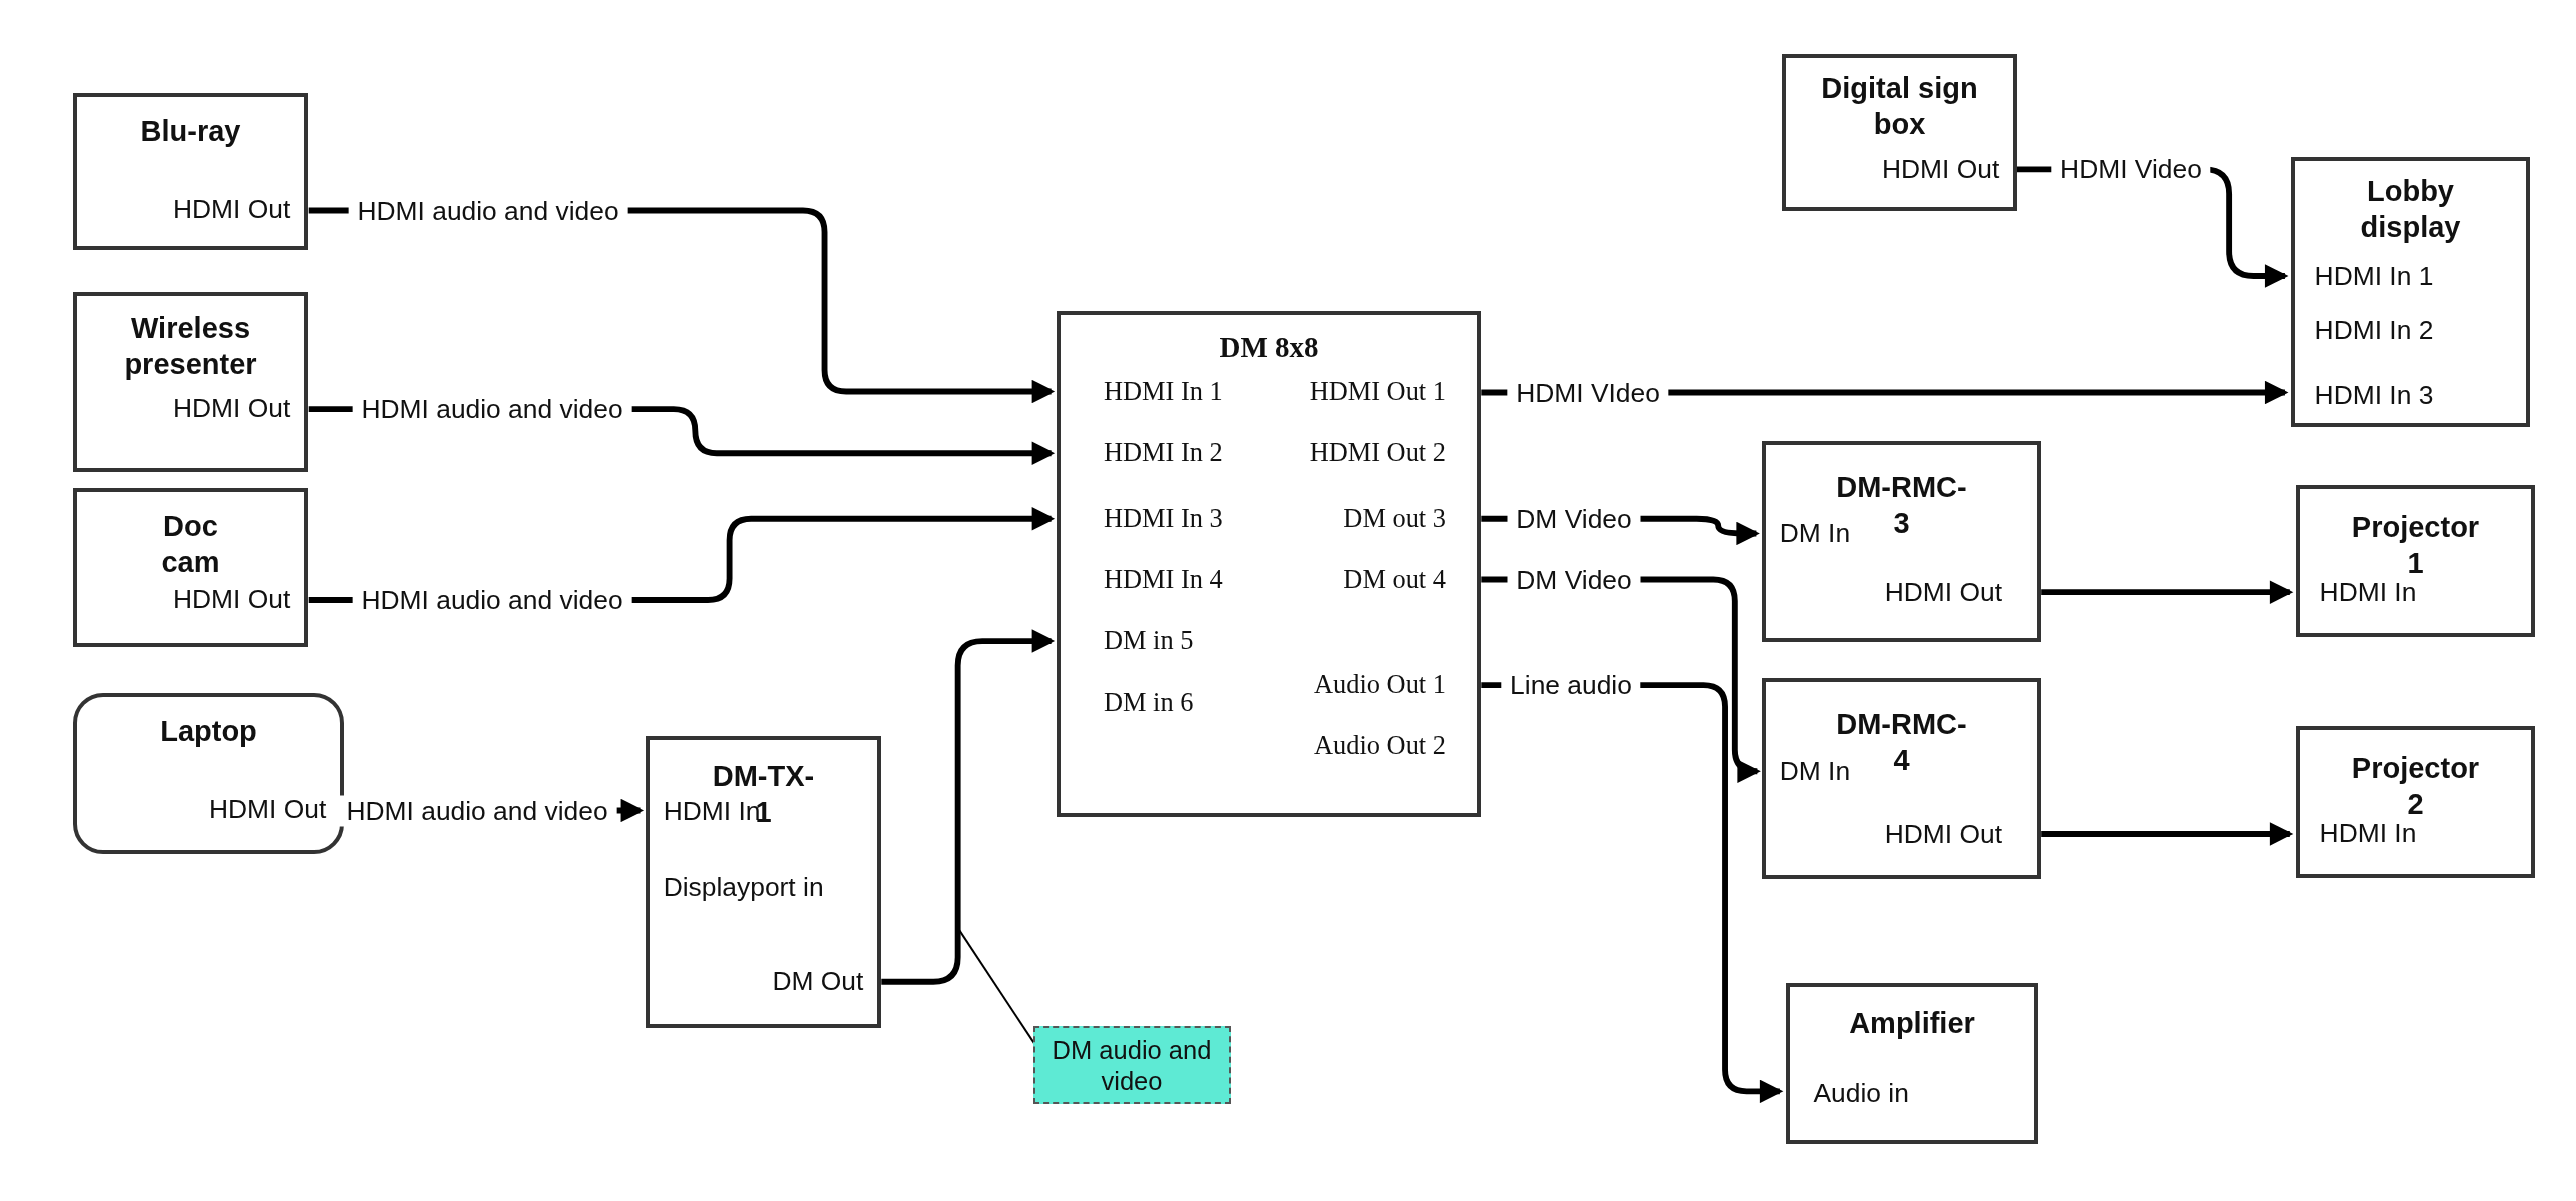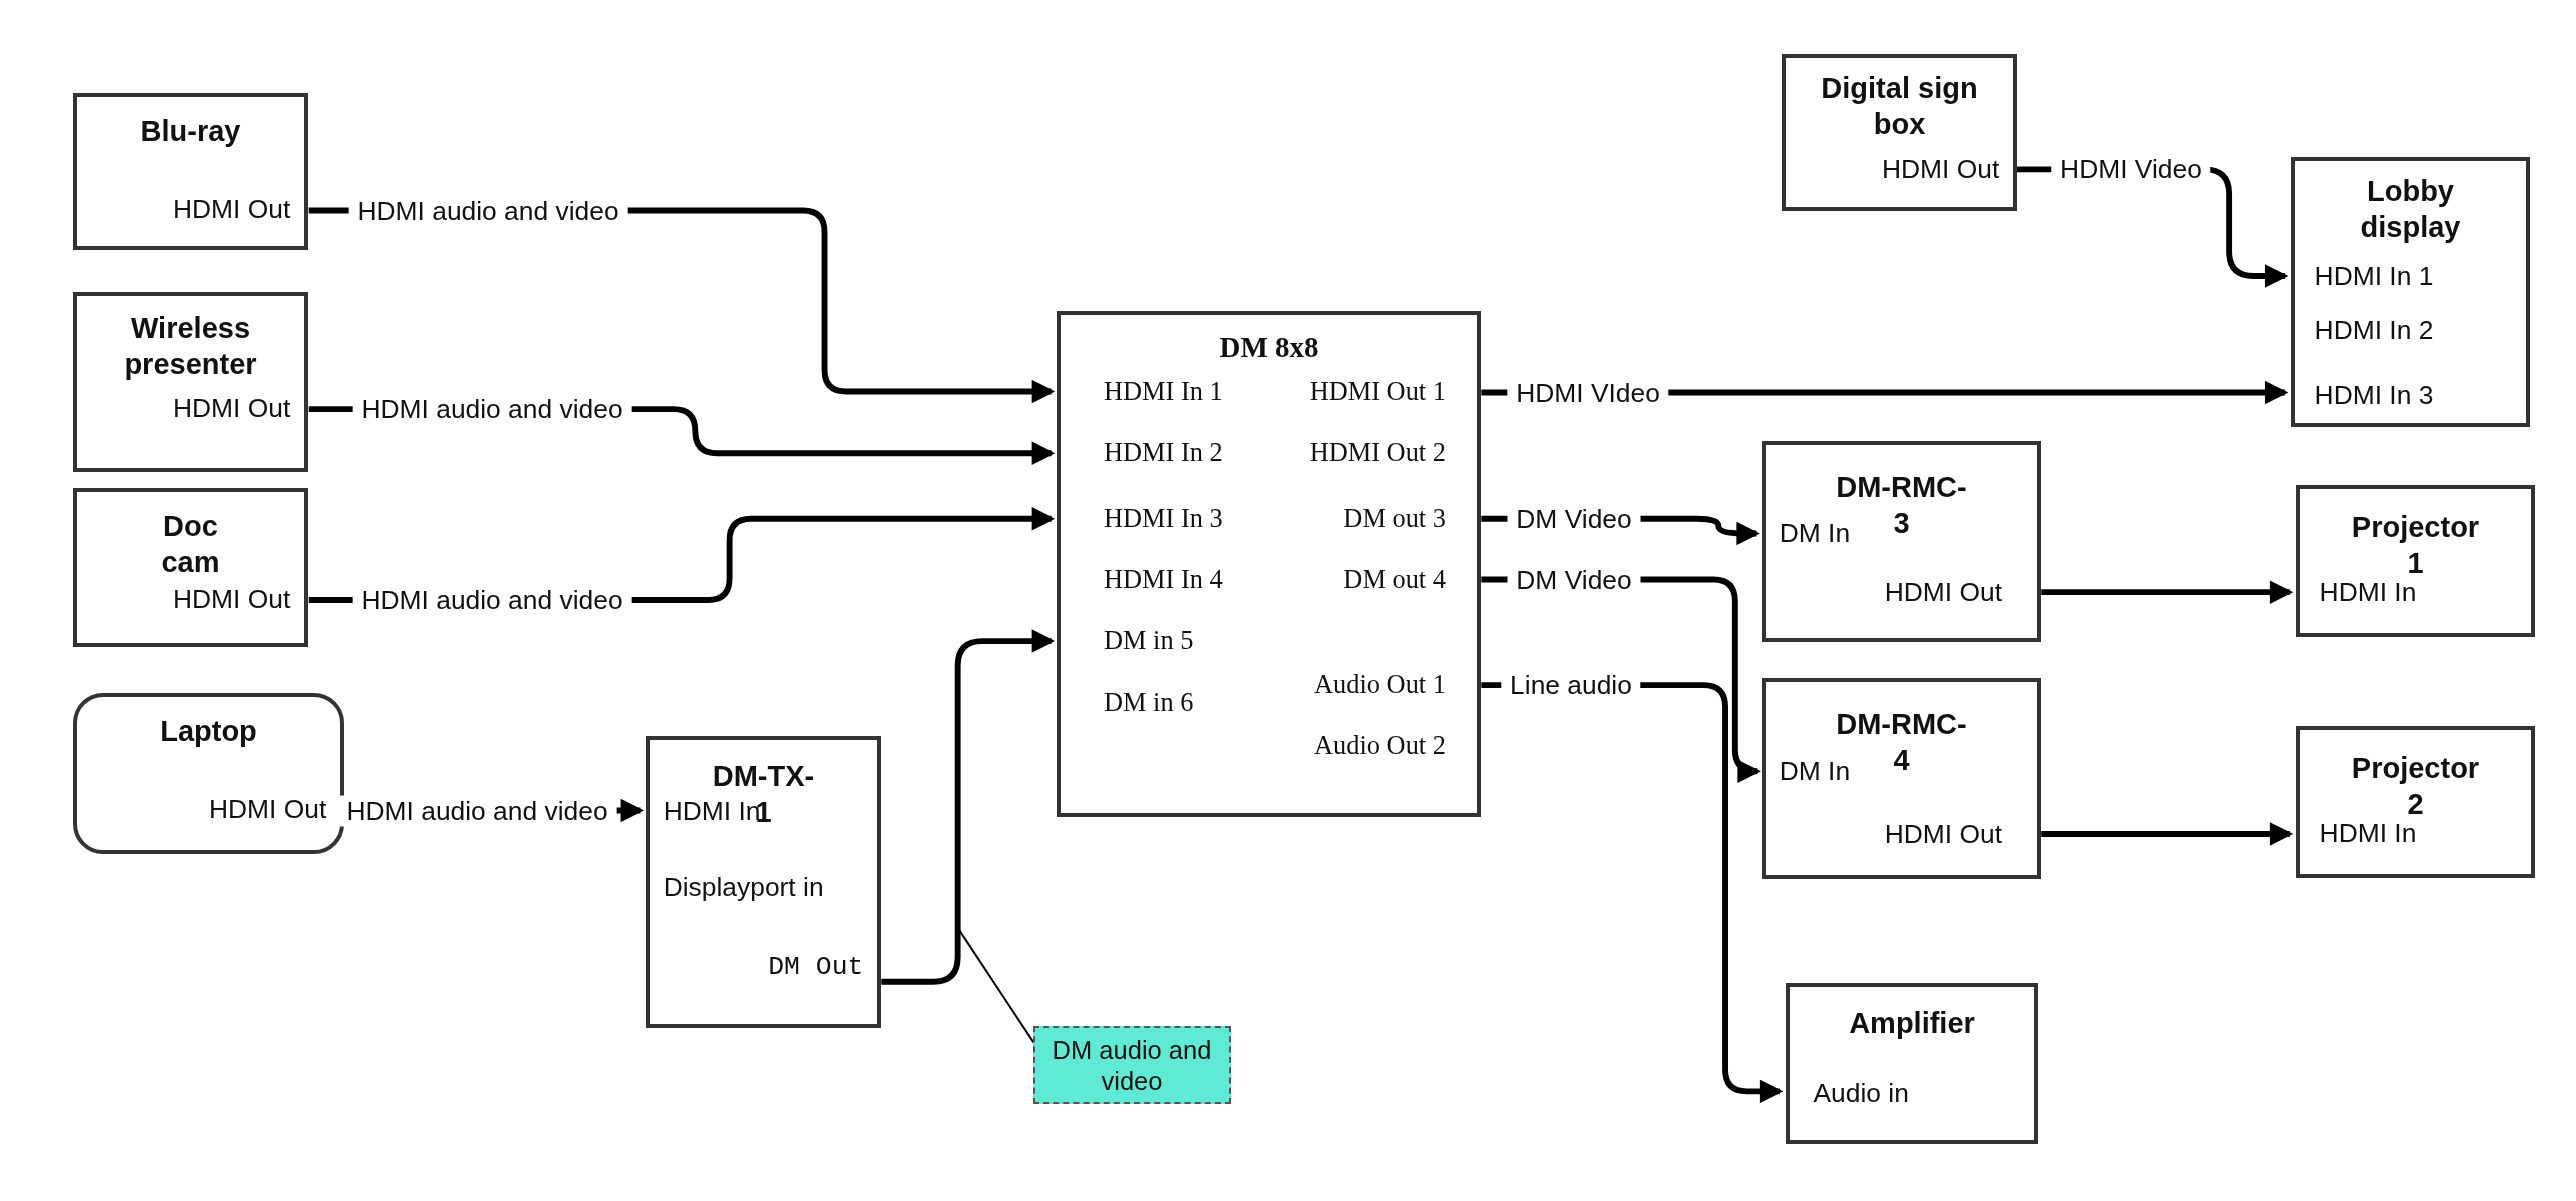--- a/index.html
+++ b/index.html
@@ -116,21 +116,21 @@
 
   <div class="node" style="left:73px; top:693px; width:271px; height:161px;border-radius:30px;">
     <span class="title" style="top:15.7px;">Laptop</span>
     <span class="port pr" style="top:96px;">HDMI Out</span>
   </div>
 
   <div class="node" style="left:646px; top:736px; width:235px; height:292px;">
     <span class="title" style="top:17.6px;">DM-TX-1</span>
     <span class="port pl" style="top:55px;">HDMI In</span>
     <span class="port pl" style="top:131px;">Displayport in</span>
-    <span class="port pr" style="top:211px;font-family:Liberation Mono, monospace;">DM Out</span>
+    <span class="port pr" style="top:225px;">DM Out</span>
   </div>
 
   <div class="node" style="left:1057px; top:311px; width:424px; height:506px;font-family:Liberation Serif, serif;">
     <span class="title" style="top:13.7px;">DM 8x8</span>
     <span class="port pl" style="left:43px; top:60px;">HDMI In 1</span>
     <span class="port pl" style="left:43px; top:121px;">HDMI In 2</span>
     <span class="port pl" style="left:43px; top:187px;">HDMI In 3</span>
     <span class="port pl" style="left:43px; top:248px;">HDMI In 4</span>
     <span class="port pl" style="left:43px; top:309px;">DM in 5</span>
     <span class="port pl" style="left:43px; top:371px;">DM in 6</span>

